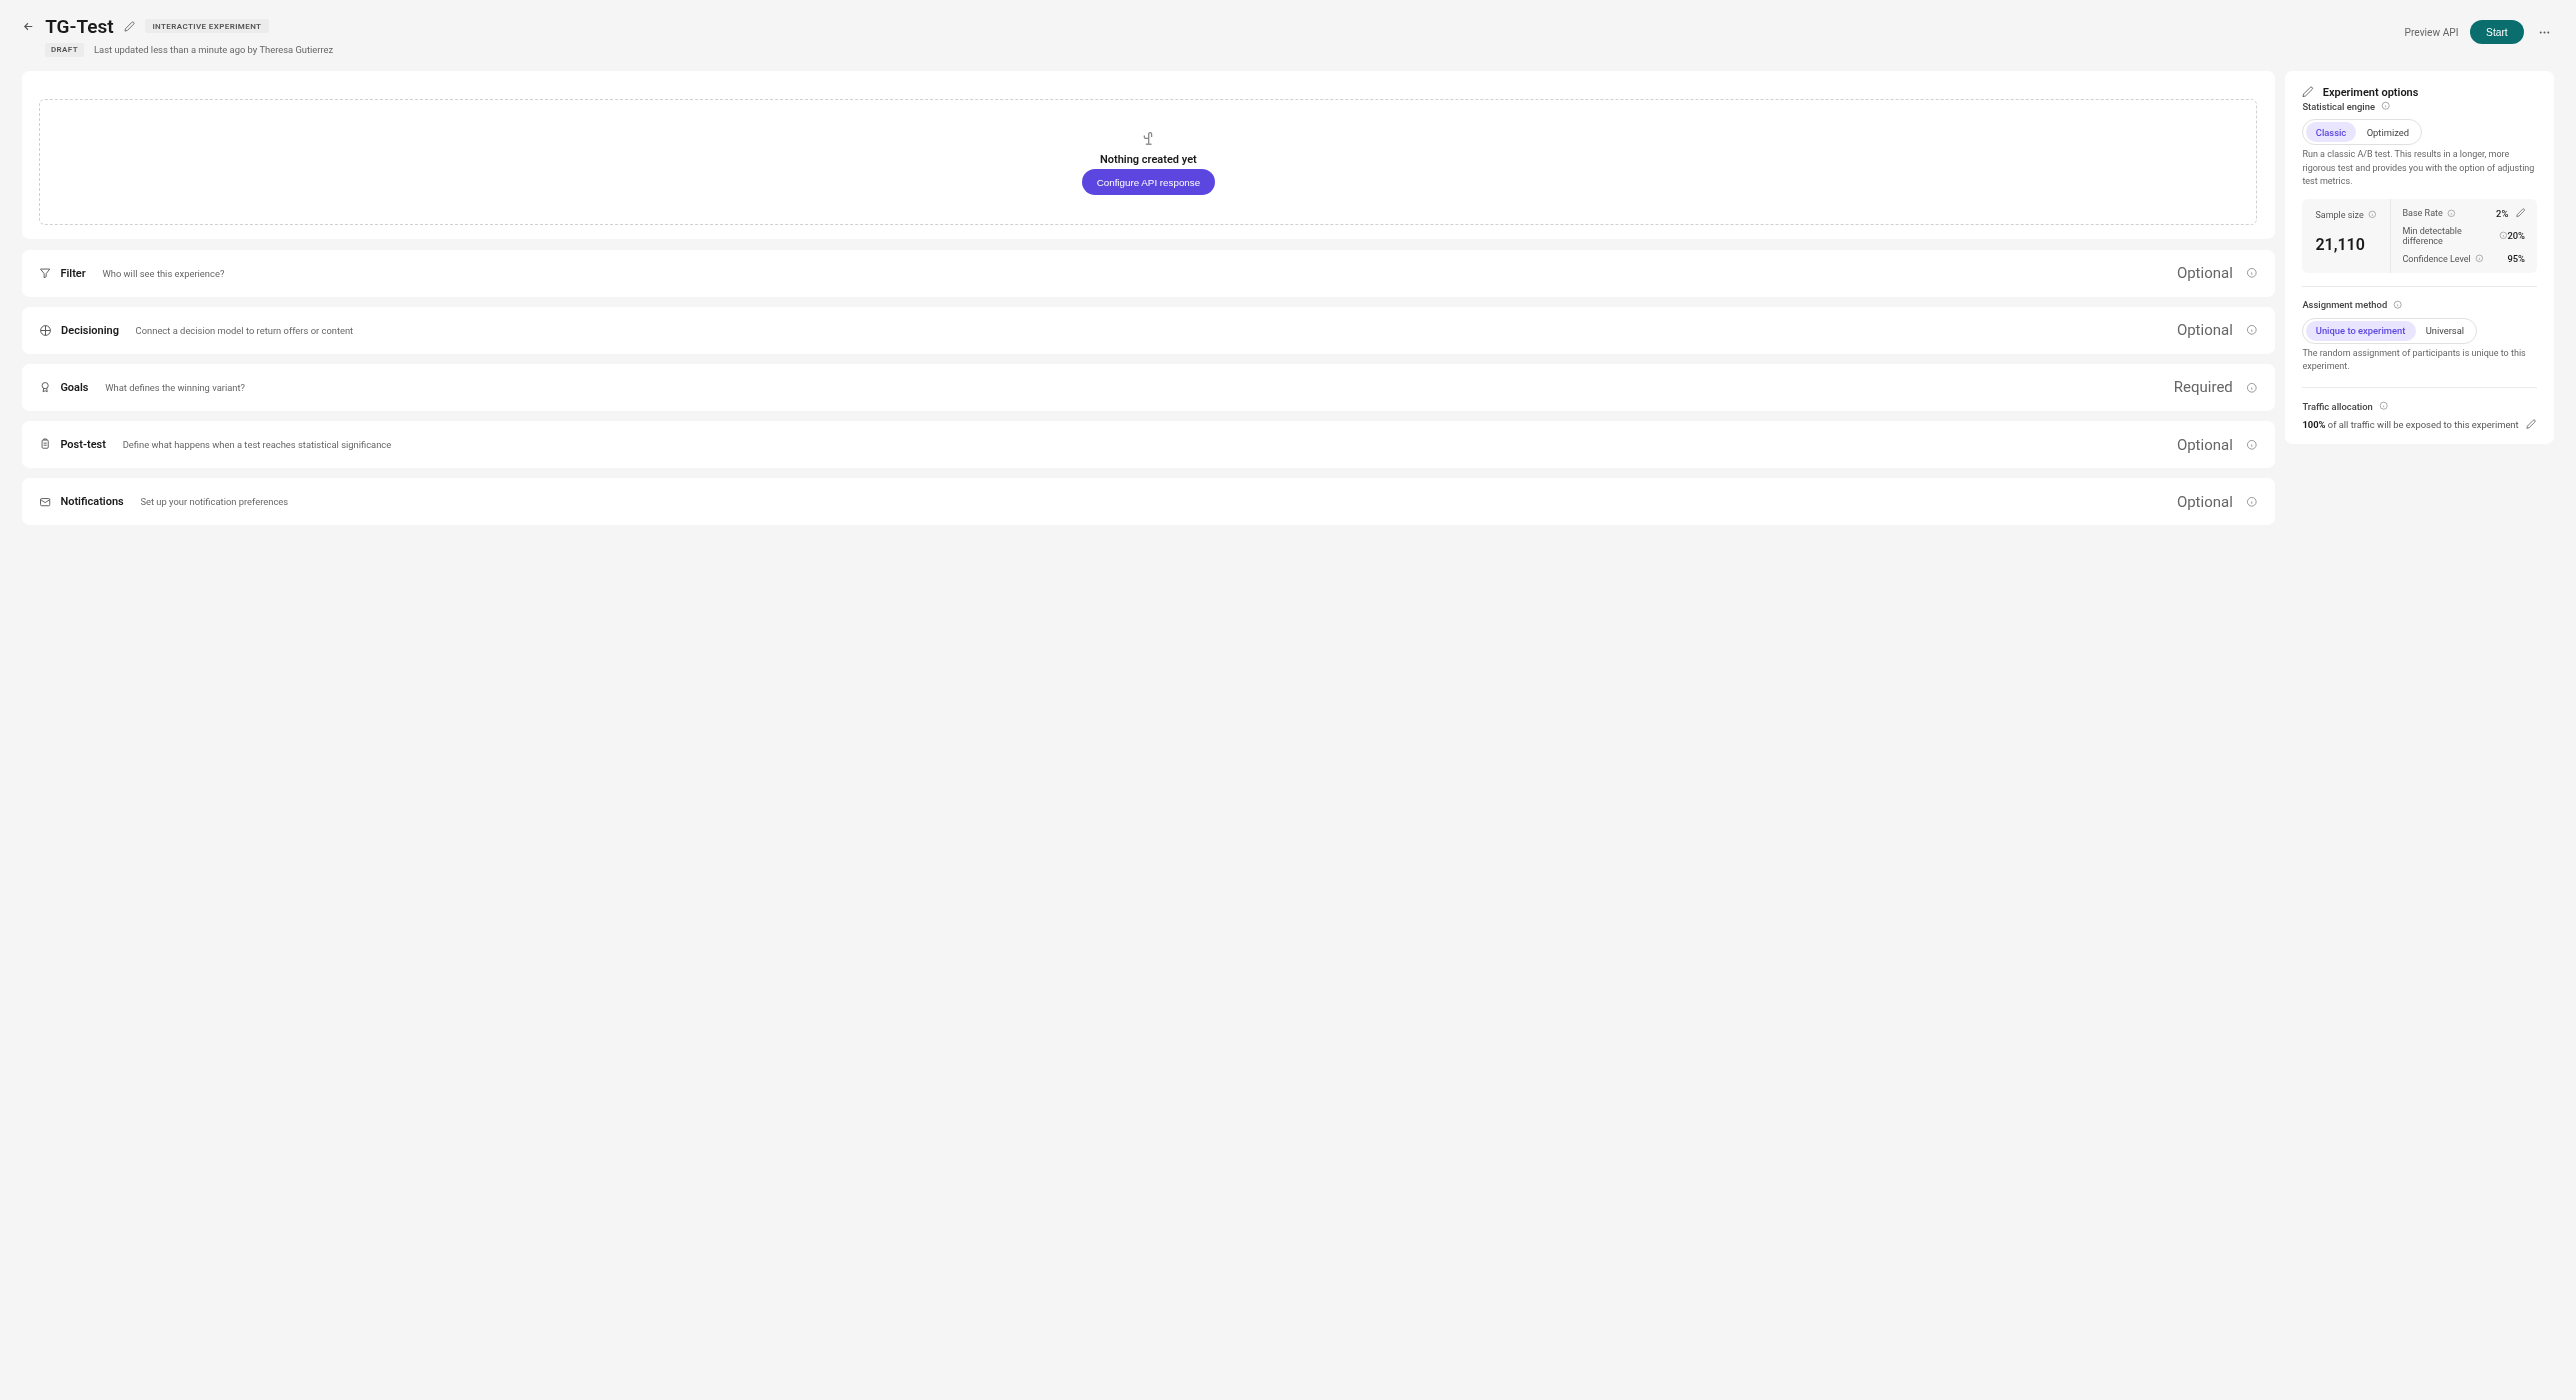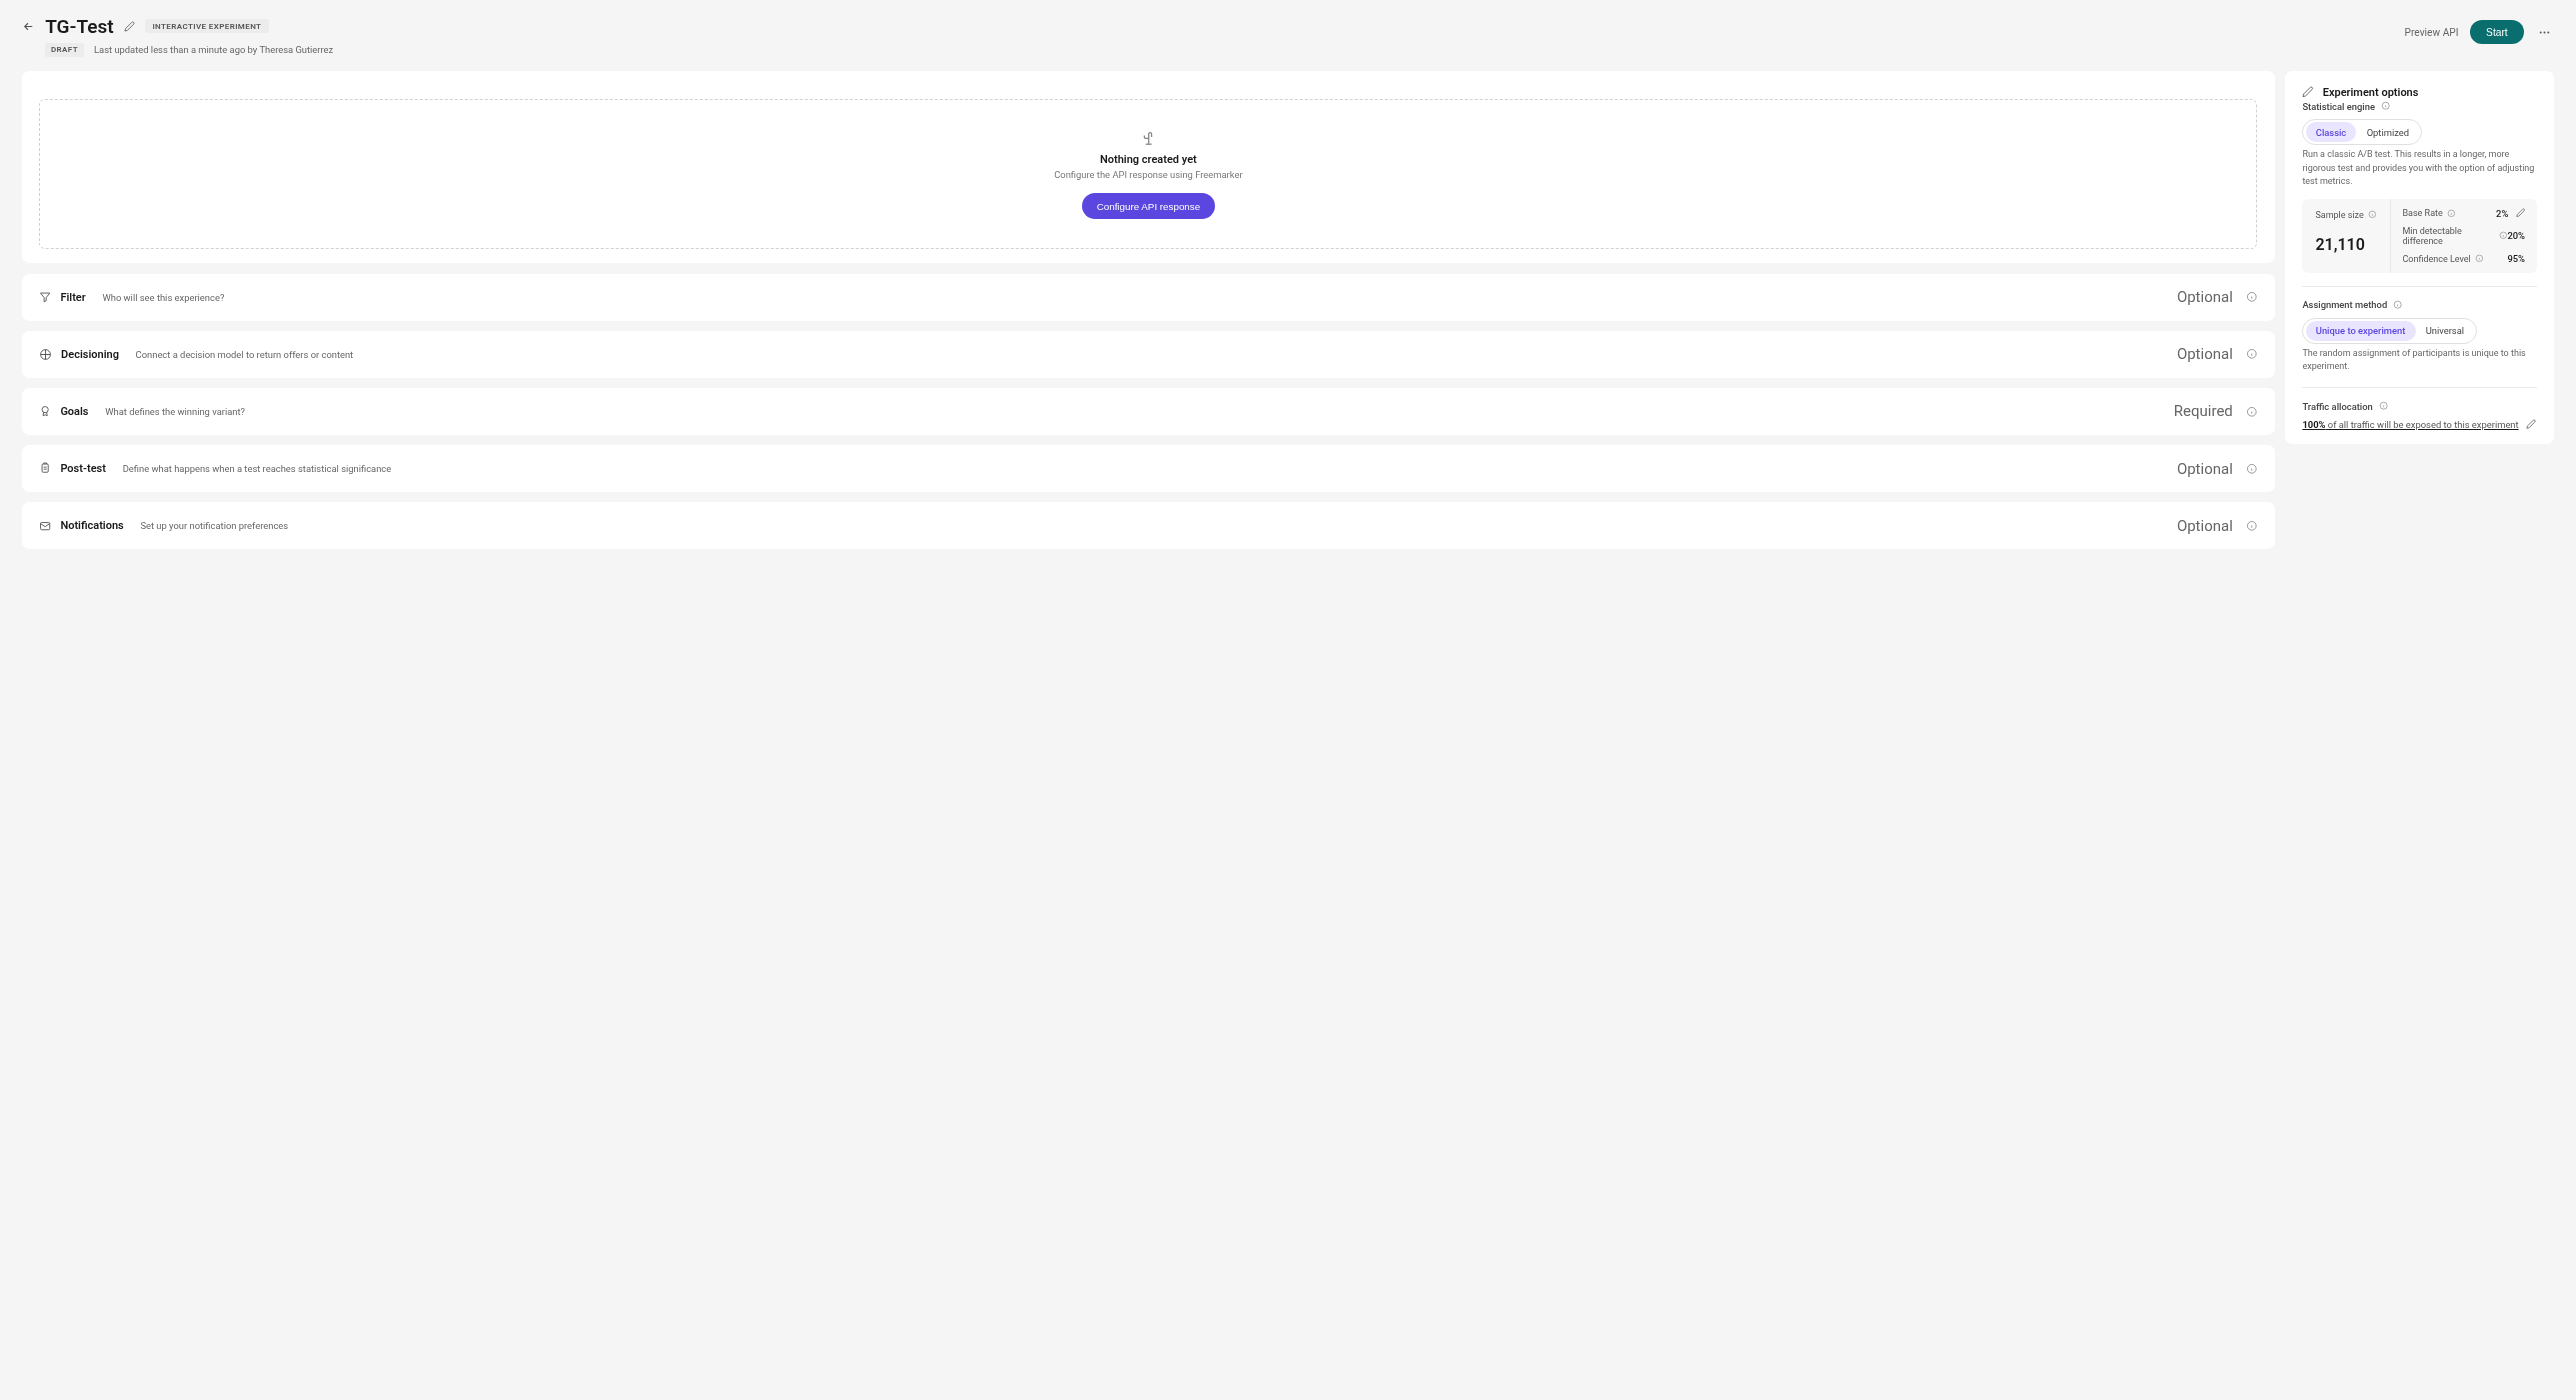--- a/index.html
+++ b/index.html
@@ -49,21 +49,21 @@
 .sample-box { background: #f7f7f8; border-radius: 5.8px; display: flex; margin-top: 10.2px; }
 .sample-left { padding: 11.6px 13px; border-right: 0.7px solid #e8e8e8; min-width: 80px; }
 .sample-left .lbl { color: #555; font-size: 9px; display: flex; gap: 4.4px; }
 .sample-left .val { font-size: 16px; font-weight: 600; margin-top: 14.5px; }
 .sample-right { flex: 1; padding: 8.7px 11.6px; display: flex; flex-direction: column; gap: 7.3px; }
 .metric-row { display: flex; align-items: center; justify-content: space-between; }
 .metric-lbl { color: #555; font-size: 9px; display: flex; align-items: center; gap: 4.4px; }
 .metric-val { font-size: 9.4px; font-weight: 500; }
 .metric-edit { color: #555; cursor: pointer; margin-left: 7.3px; }
 .divider { height: 0.7px; background: #eaeaea; margin: 13px 0; }
-.traffic-row { display: flex; align-items: center; justify-content: space-between; text-decoration: underline; }
+.traffic-row { display: flex; align-items: center; justify-content: space-between; }
 .traffic-text { color: #555; font-size: 9.4px; }
 .traffic-text b { color: #1a1a1a; }
 .details-card { background: #ececed; border-radius: 7.3px; padding: 14.5px 16px; }
 .details-title { font-size: 11px; font-weight: 600; margin-bottom: 11.6px; }
 .detail-item { display: flex; align-items: center; gap: 7.3px; color: #555; font-size: 9.8px; padding: 7.3px 2.9px; cursor: pointer; }
 svg { display: block; }
 </style>
 </head>
 <body>
 
@@ -109,21 +109,20 @@
 
       <div class="card">
         <div class="dashed-box">
           <div class="cactus">
             <svg width="17.4" height="17.4" viewBox="0 0 24 24" fill="none" stroke="#888" stroke-width="1.8" style="margin:0 auto">
                 <path d="M12 21V7a2 2 0 114 0v4M12 13H8a2 2 0 01-2-2V9"></path>
                 <path d="M8 21h8"></path>
               </svg>
           </div>
           <div class="empty-title">Nothing created yet</div>
-          <div class="empty-sub">Configure the API response using Freemarker</div>
           <button class="btn-purple">Configure API response</button>
         </div>
       </div>
 
       <div class="card">
         <div class="card-header">
           <div class="card-title-group">
             <span class="card-icon">
               <svg width="12.3" height="12.3" viewBox="0 0 24 24" fill="none" stroke="currentColor" stroke-width="1.8">
                   <path d="M3 4h18l-7 9v6l-4 2v-8L3 4z"></path>

